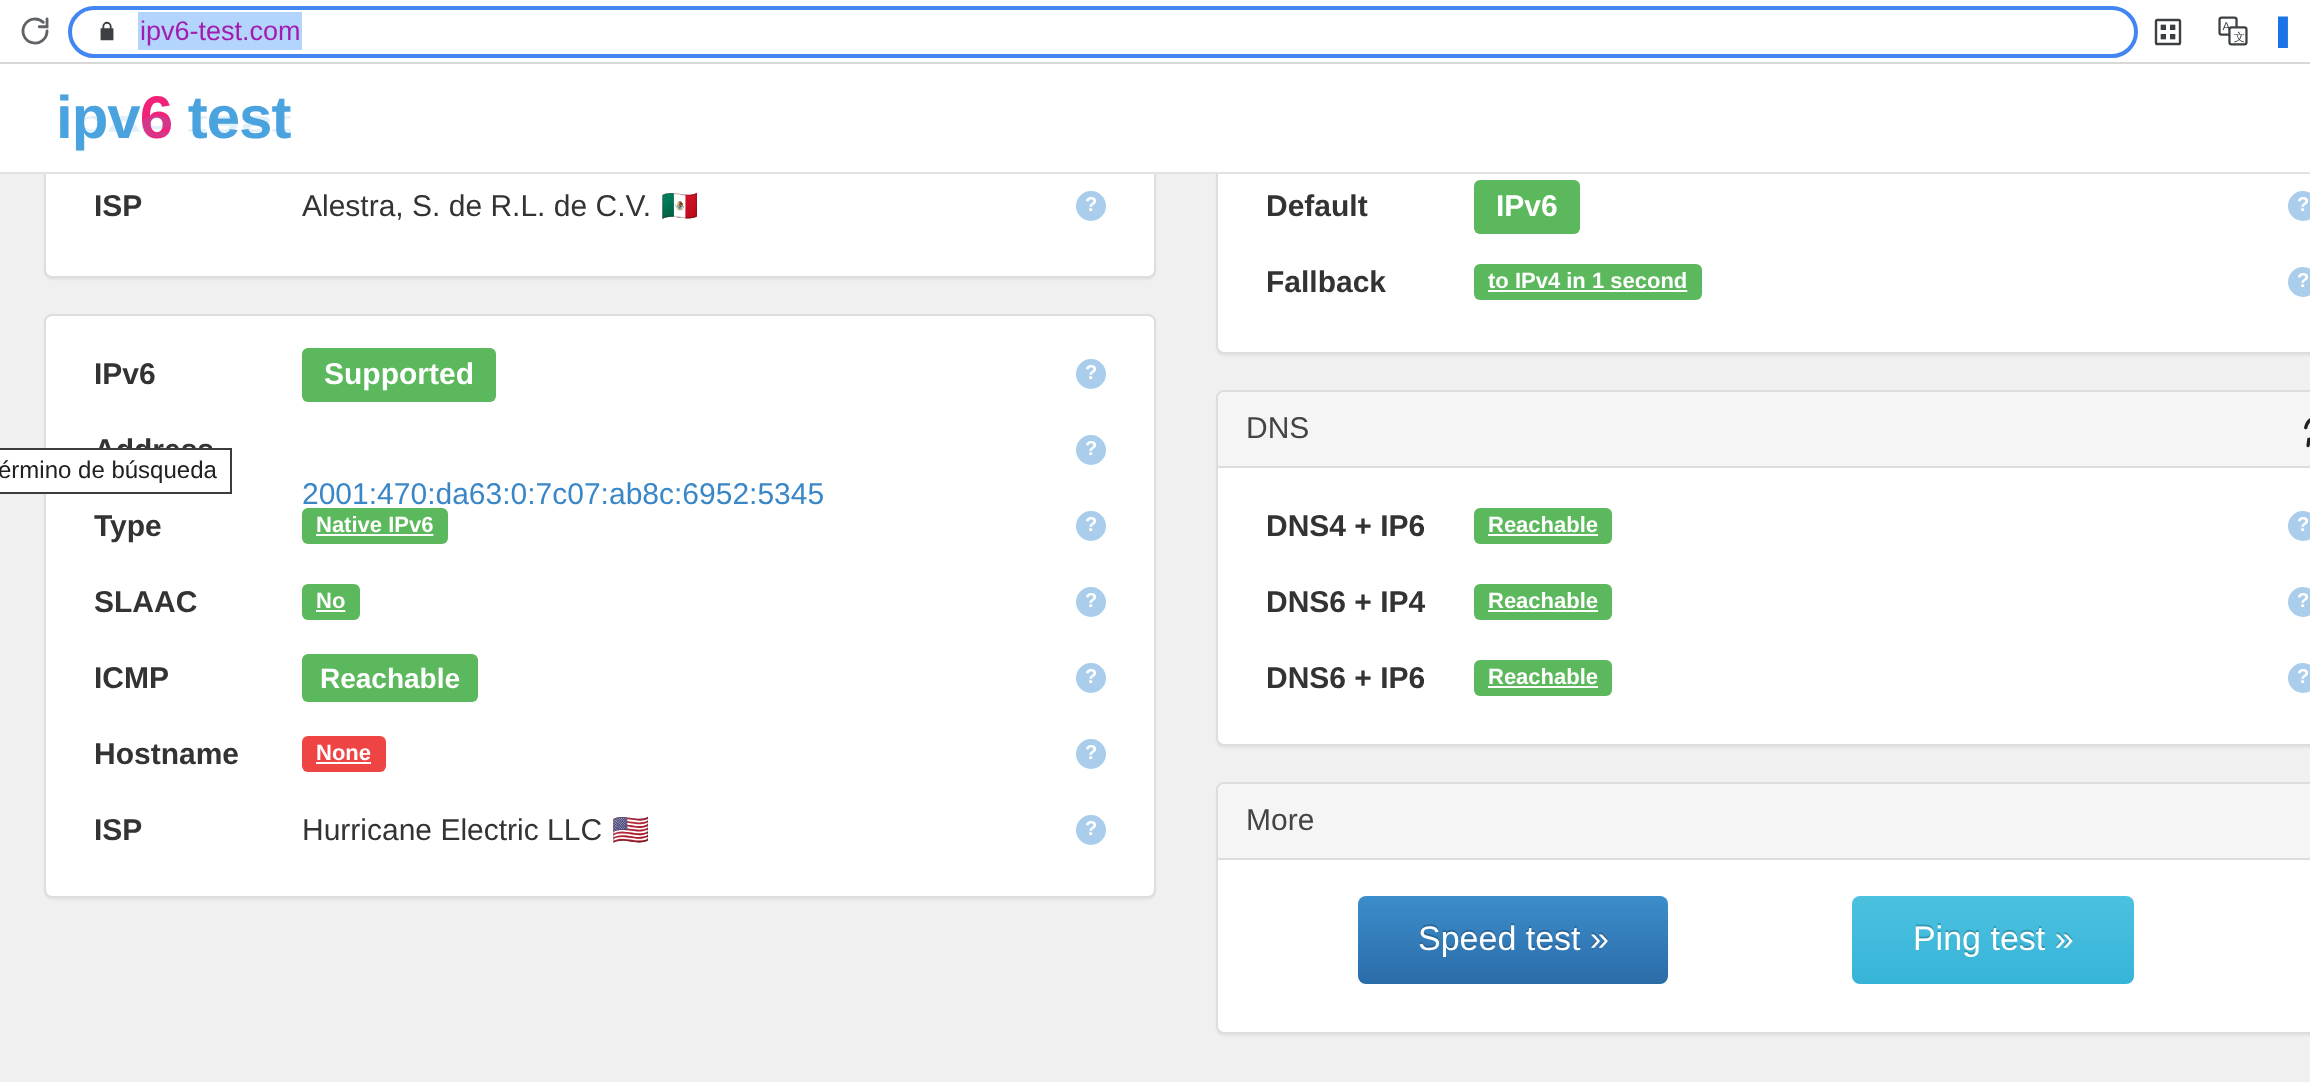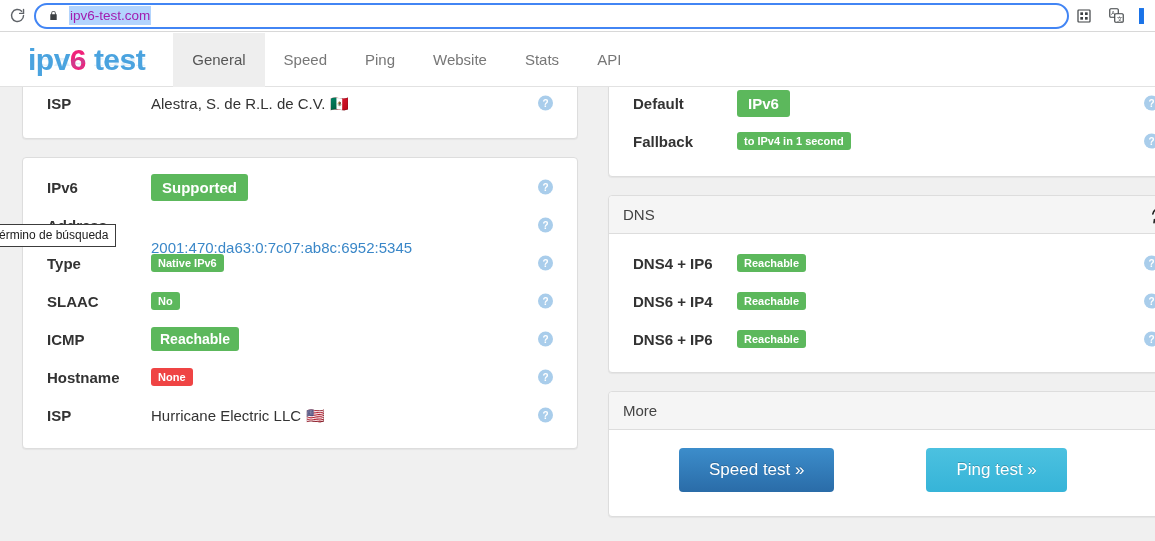--- a/index.html
+++ b/index.html
@@ -173,21 +173,21 @@
     display: inline-block;
     color: #ffffff;
     border-radius: 3px;
     font-weight: bold;
     white-space: nowrap;
   }
   .badge.green  { background: #5cb85c; }
   .badge.orange { background: #ef4444; }
   .badge.lg { font-size: 15px; padding: 5px 11px; }
   .badge.md { font-size: 14px; padding: 4px 9px; }
-  .badge.sm { font-size: 11px; padding: 3px 7px; }
+  .badge.sm { font-size: 11px; padding: 3px 7px; text-decoration: underline; }
 
   
   .panel-isp { margin-top: -8px; }
   .panel-isp .panel-body { padding: 4px 0 16px 0; }
 
   
   .more-body {
     padding: 18px 0 24px 0;
     display: flex;
     align-items: center;
@@ -266,40 +266,20 @@
     <span class="blue-sliver">▌</span>
   </div>
 </div>
 
 <div class="site-header">
   <div class="logo">
     <span class="c-blue">ipv</span><span class="c-pink">6</span><span class="c-blue"> test</span>
     <span class="logo-reflection">ipv6 test</span>
   </div>
 
-  <nav class="nav-tabs">
-    <div class="nav-tab active">
-        <span>General</span>
-      </div>
-    <div class="nav-tab">
-        <span>Speed</span>
-      </div>
-    <div class="nav-tab">
-        <span>Ping</span>
-      </div>
-    <div class="nav-tab">
-        <span>Website</span>
-      </div>
-    <div class="nav-tab">
-        <span>Stats</span>
-      </div>
-    <div class="nav-tab">
-        <span>API</span>
-      </div>
-  </nav>
 </div>
 
 <div class="page">
 
   <div class="col-left">
 
     <div class="panel panel-isp">
       <div class="panel-body">
         <div class="row">
           <div class="row-label">ISP</div>

